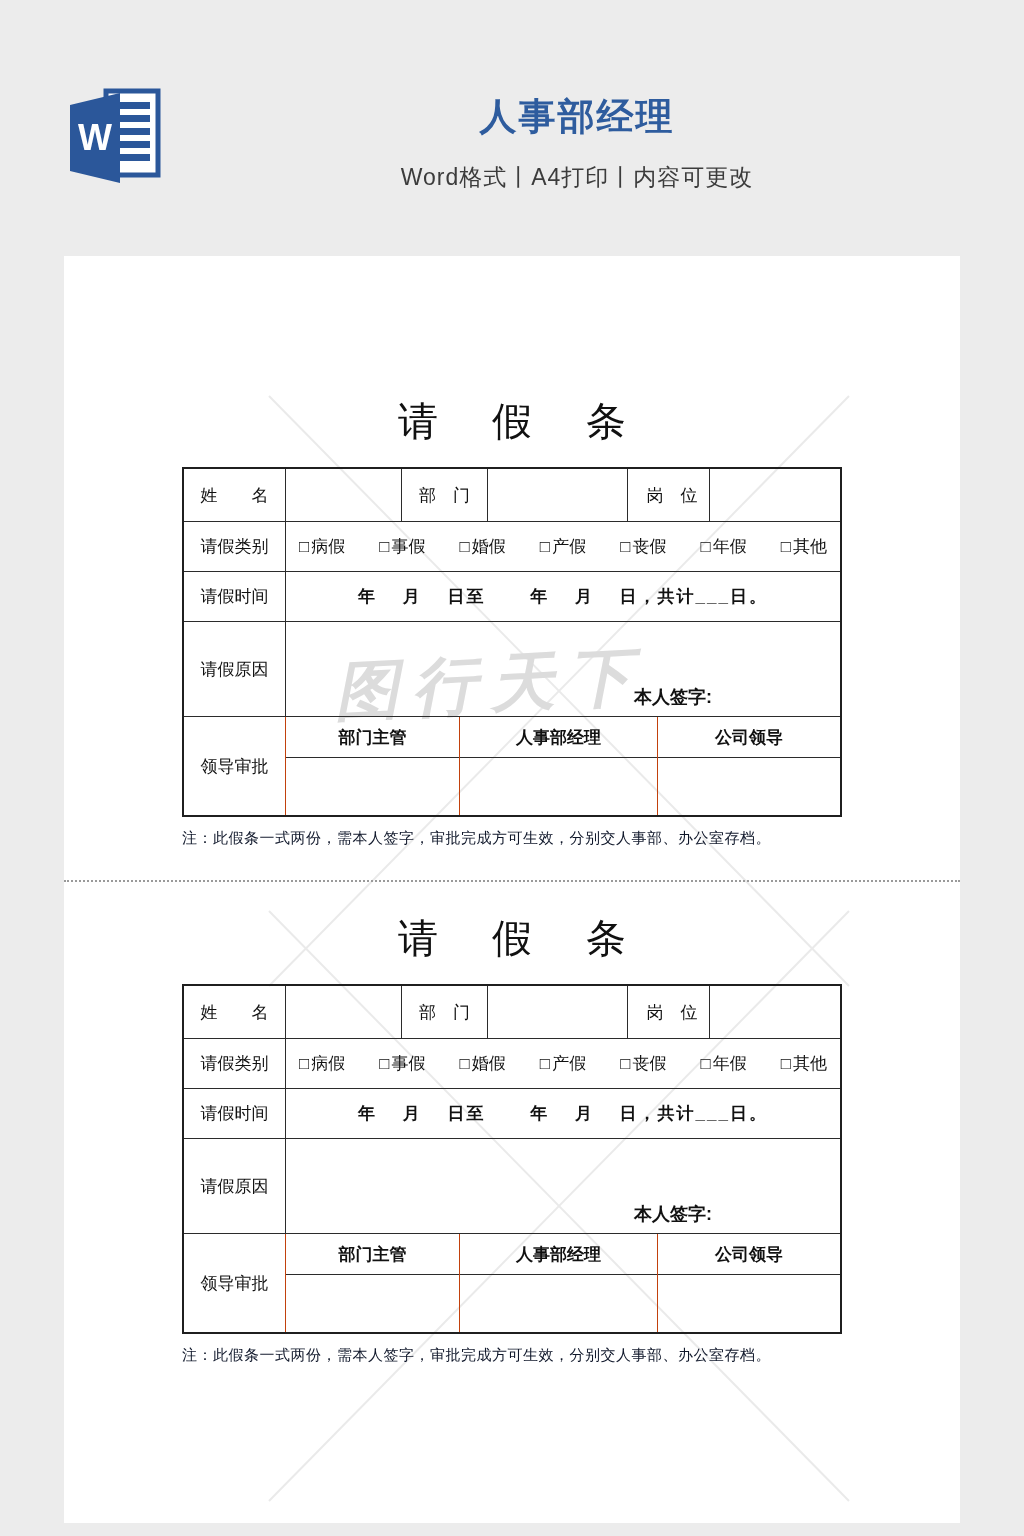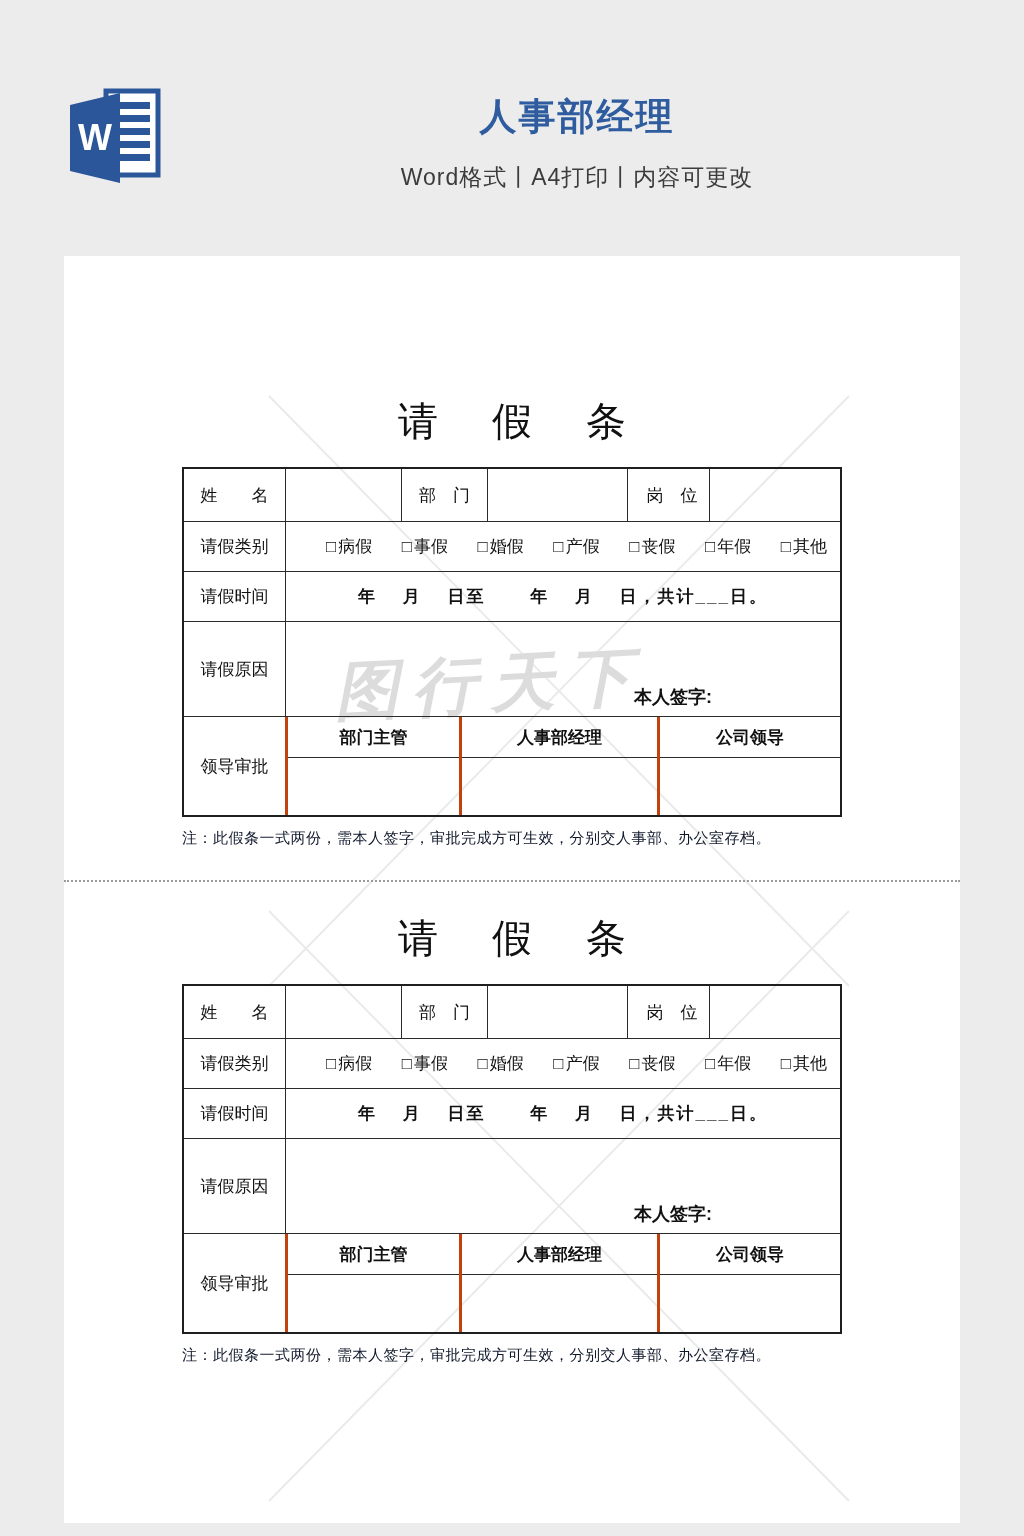--- a/index.html
+++ b/index.html
@@ -44,32 +44,32 @@
   .row .cell:first-child { border-left:none; }
   .label { justify-content:center; font-weight:normal; font-size:17px; color:#111; white-space:nowrap; }
 
   .r1 { height:53px; }
   .w-name{width:101px;} .w-nameval{width:116px;} .w-dept{width:86px;}
   .w-deptval{width:140px;} .w-pos{width:82px;padding-left:7px;} .w-posval{flex:1;}
 
   .w-lab { width:101px; }
   .r2 { height:50px; }
   .types { flex:1; justify-content:space-between; padding:0 13px; font-size:17px; color:#111; }
-  .type-item { white-space:nowrap;margin-left:27px; }
+  .type-item { white-space:nowrap; }
   .type-item .box { margin-right:2px; }
 
   .r3 { height:50px; }
   .time { flex:1; justify-content:center; font-size:17px; font-weight:bold; color:#111; letter-spacing:2px; white-space:nowrap; }
 
   .r4 { height:95px; }
   .reason { flex:1; position:relative; }
   .sig { position:absolute; right:128px; bottom:7px; font-size:18px; font-weight:bold; color:#111; white-space:nowrap; }
 
   .r5 { height:98px; }
-  .appr-col { display:flex; flex-direction:column; border-left:3px solid #c2410c; }
+  .appr-col { display:flex; flex-direction:column; border-left:1px solid #c2410c; }
   .w-c1{width:174px;} .w-c2{width:198px;justify-content:flex-end;} .w-c3{flex:1;text-align:center;}
   .appr-head { height:41px; border-bottom:1px solid #2B2B2B; display:flex; align-items:center; justify-content:center; font-size:17px; font-weight:bold; color:#111; }
   .appr-blank { flex:1; }
 
   .note { margin-top:12px; font-size:15px; font-weight:400; color:#0f172a; letter-spacing:0.5px; white-space:nowrap; }
 
   .cut-line { position:absolute; left:0; top:624px; width:896px; border-top:2px dotted #9A9A9A; }
 </style>
 </head>
 <body>

